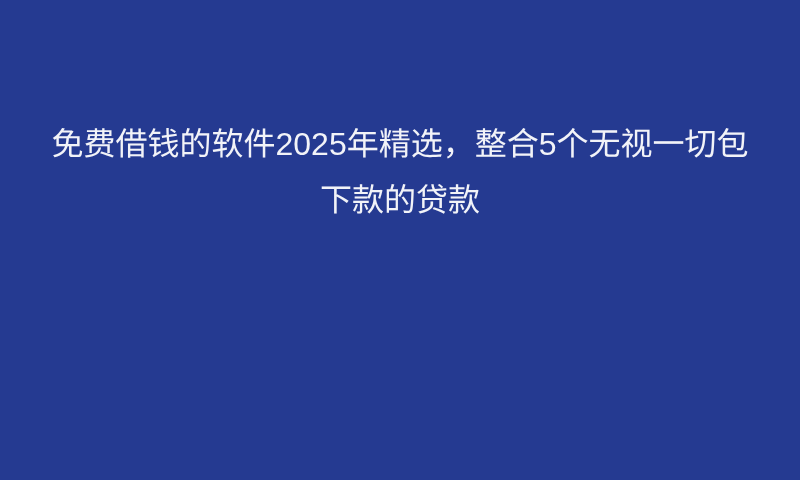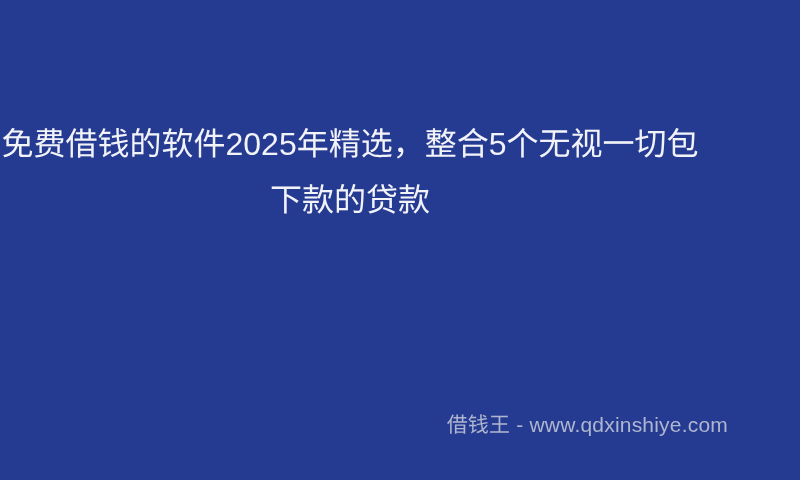--- a/index.html
+++ b/index.html
@@ -26,21 +26,21 @@
 
   
   .headline-wrap {
     position: absolute;
     left: 0;
     top: 0;
     width: 800px;
     height: 344px;
     display: flex;
     align-items: center;
-    justify-content: flex-start;
+    justify-content: center;
   }
 
   .headline {
     width: 700px;
     margin: 0;
     padding: 0;
     text-align: center;
     color: #f2f3f8;
     font-family: "Liberation Sans", "DejaVu Sans", sans-serif;
     font-size: 32px;
@@ -69,15 +69,14 @@
 </style>
 </head>
 <body>
 
 <div class="card">
 
   <div class="headline-wrap">
     <h1 class="headline">免费借钱的软件2025年精选，整合5个无视一切包下款的贷款</h1>
   </div>
 
-  <p class="watermark">借钱王 - www.qdxinshiye.com</p>
 
 </div>
 
 </body></html>

